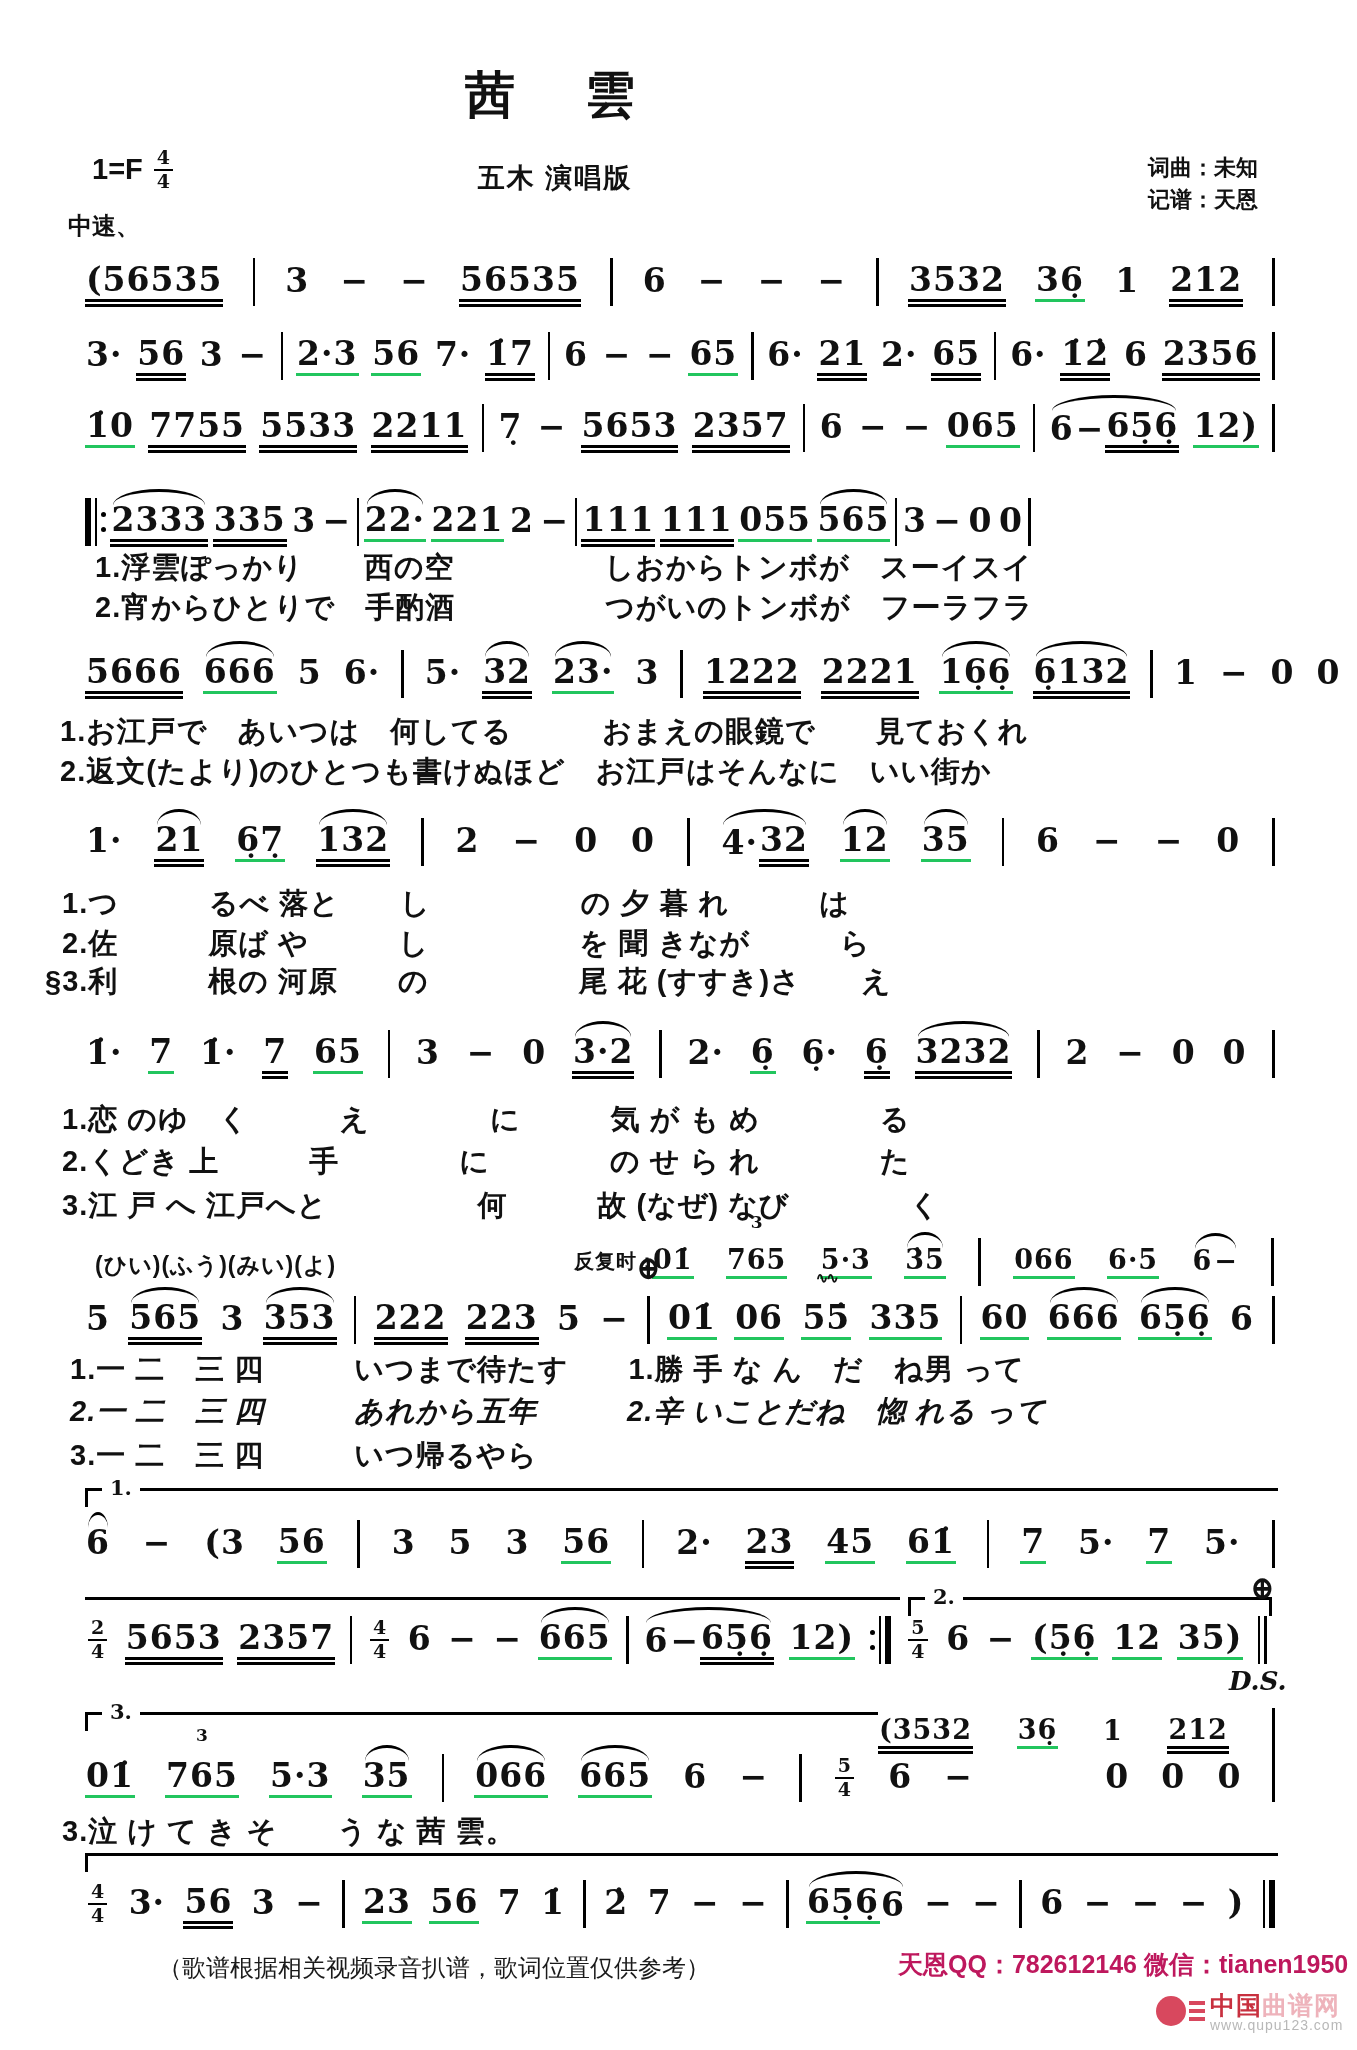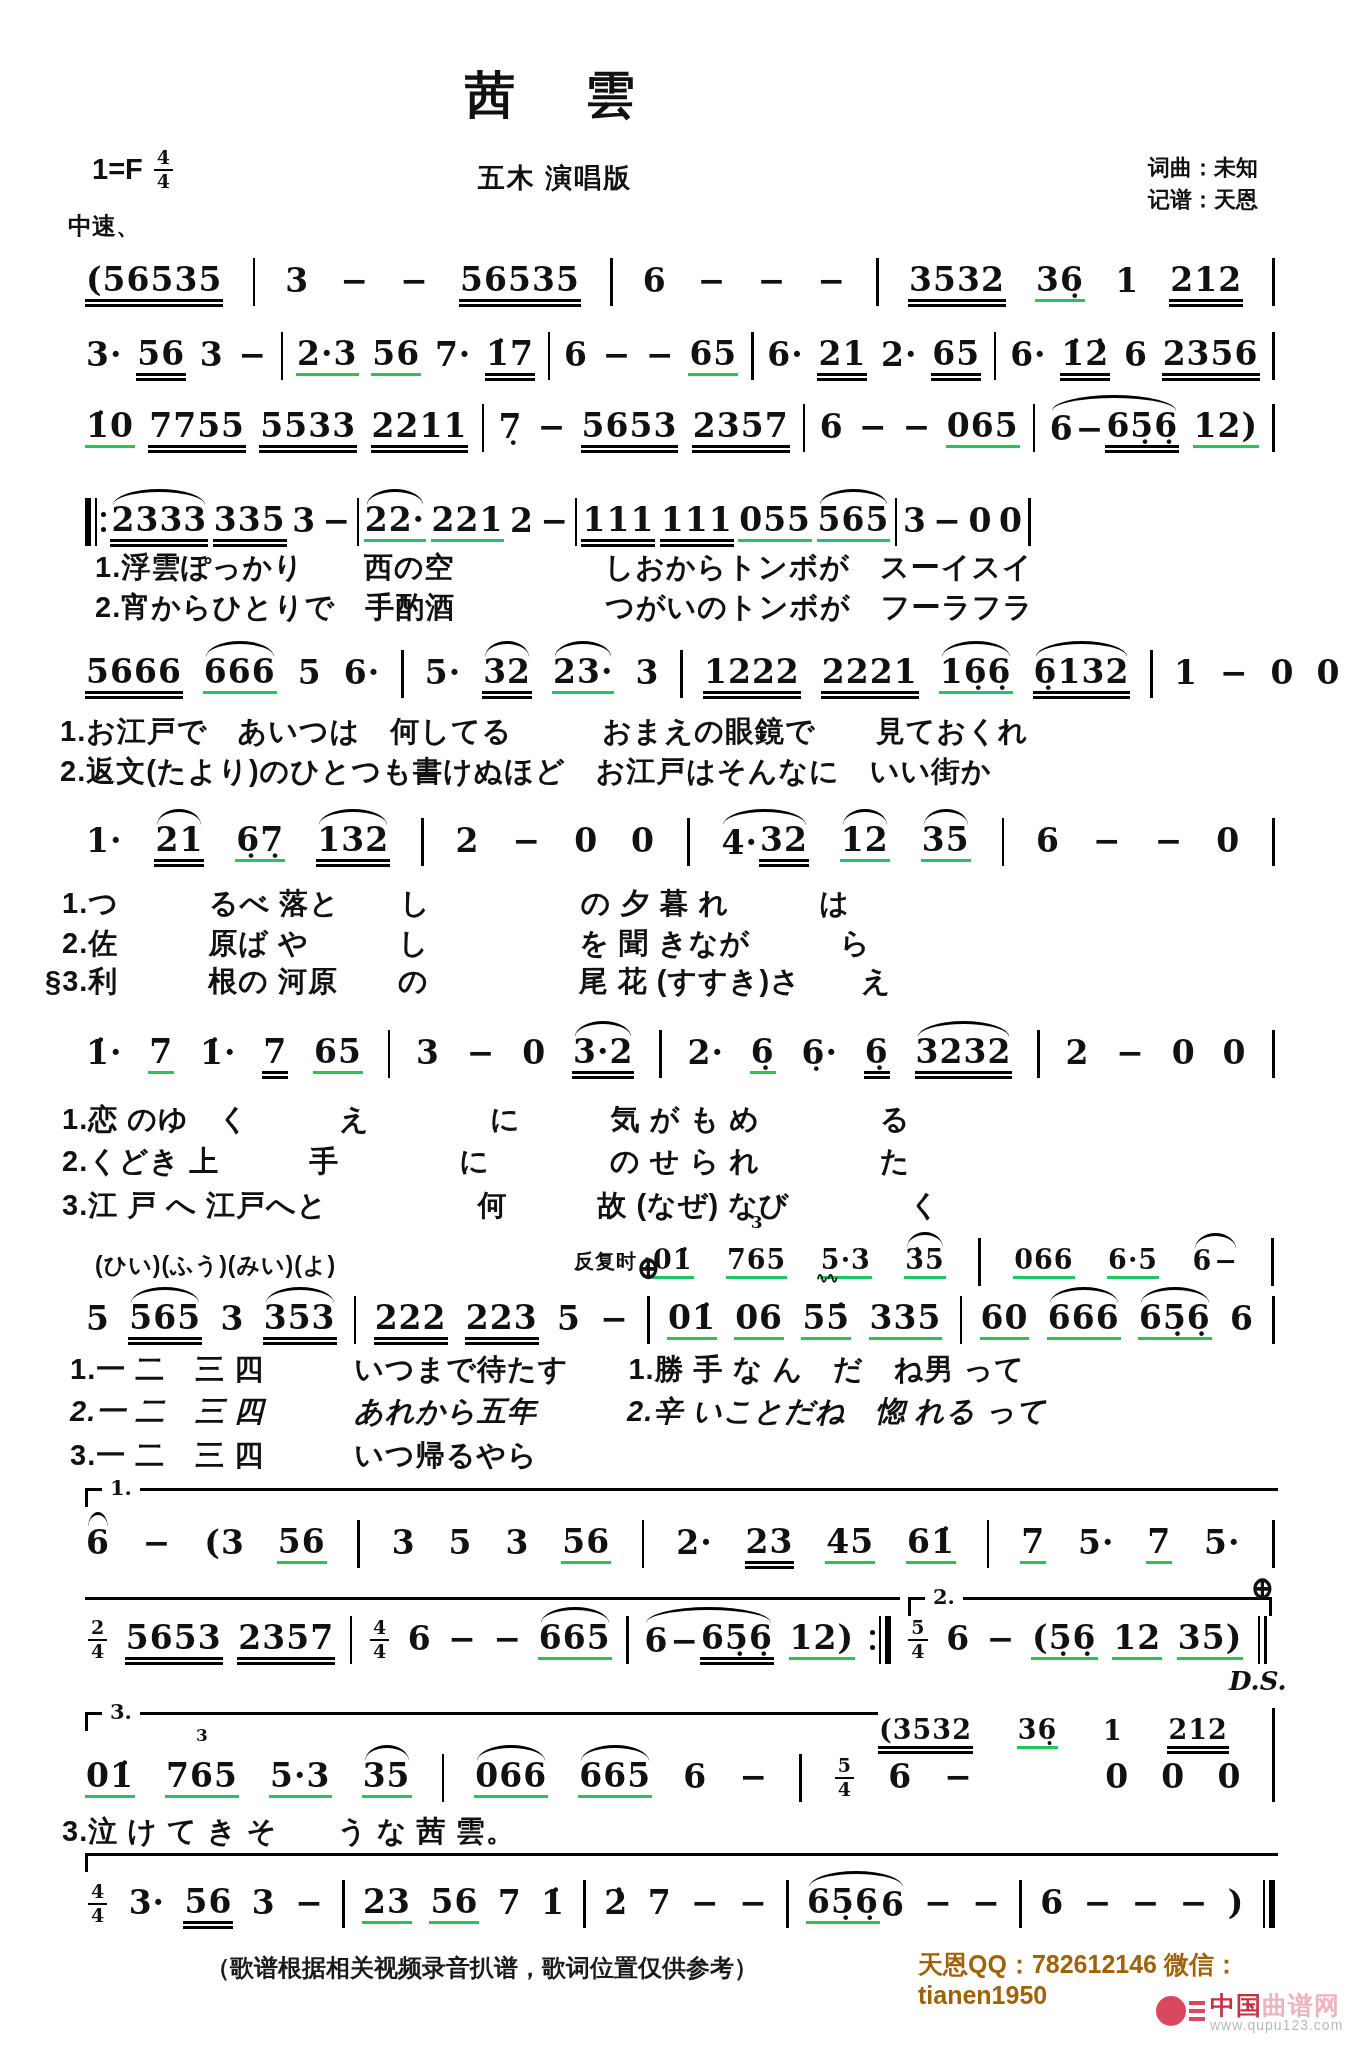--- a/index.html
+++ b/index.html
@@ -49,22 +49,22 @@
 
   .lyr{font-size:29px;font-weight:600;letter-spacing:1px;}
 
   .volta{border-top:3px solid #000;height:16px;}
   .volta.le{border-left:3px solid #000;}
   .volta.re{border-right:3px solid #000;}
   .volta .vlabel{position:relative;top:-16px;left:14px;background:#fff;padding:0 8px;
       font-size:21px;font-weight:bold;font-family:"DejaVu Serif",serif;}
 
   
-  .footnote{position:absolute;top:1952px;left:158px;font-size:24px;font-weight:700;color:#1a1a1a;margin-left:48px;}
-  .contact{position:absolute;top:1948px;left:898px;font-size:25px;font-weight:600;color:#a16207;margin-left:20px;}
+  .footnote{position:absolute;top:1952px;left:158px;font-size:24px;font-weight:400;color:#1a1a1a;}
+  .contact{position:absolute;top:1948px;left:898px;font-size:25px;font-weight:600;color:#be185d;}
 
   .wm{position:absolute;top:1992px;left:1156px;display:flex;align-items:flex-start;gap:5px;}
   .wm-logo{display:flex;align-items:center;gap:3px;margin-top:4px;}
   .wm-c{width:30px;height:30px;border-radius:50%;background:#d8485e;display:inline-block;}
   .wm-bars{display:inline-flex;flex-direction:column;gap:4px;}
   .wm-bars b{width:16px;height:4px;background:#d8485e;display:inline-block;}
   .wm-txt{display:flex;flex-direction:column;line-height:1.05;}
   .wm-cn{font-size:25px;font-weight:bold;letter-spacing:1px;}
   .wm-cn .strong{color:#c8303f;}
   .wm-cn .lt{color:#eeb3bb;}

